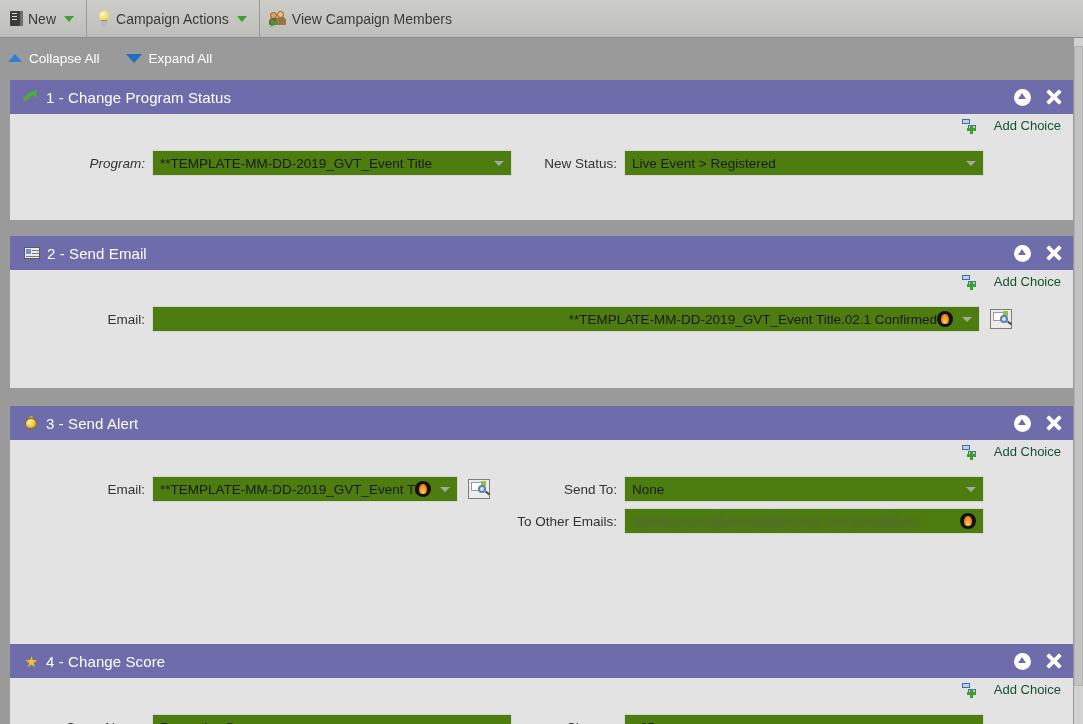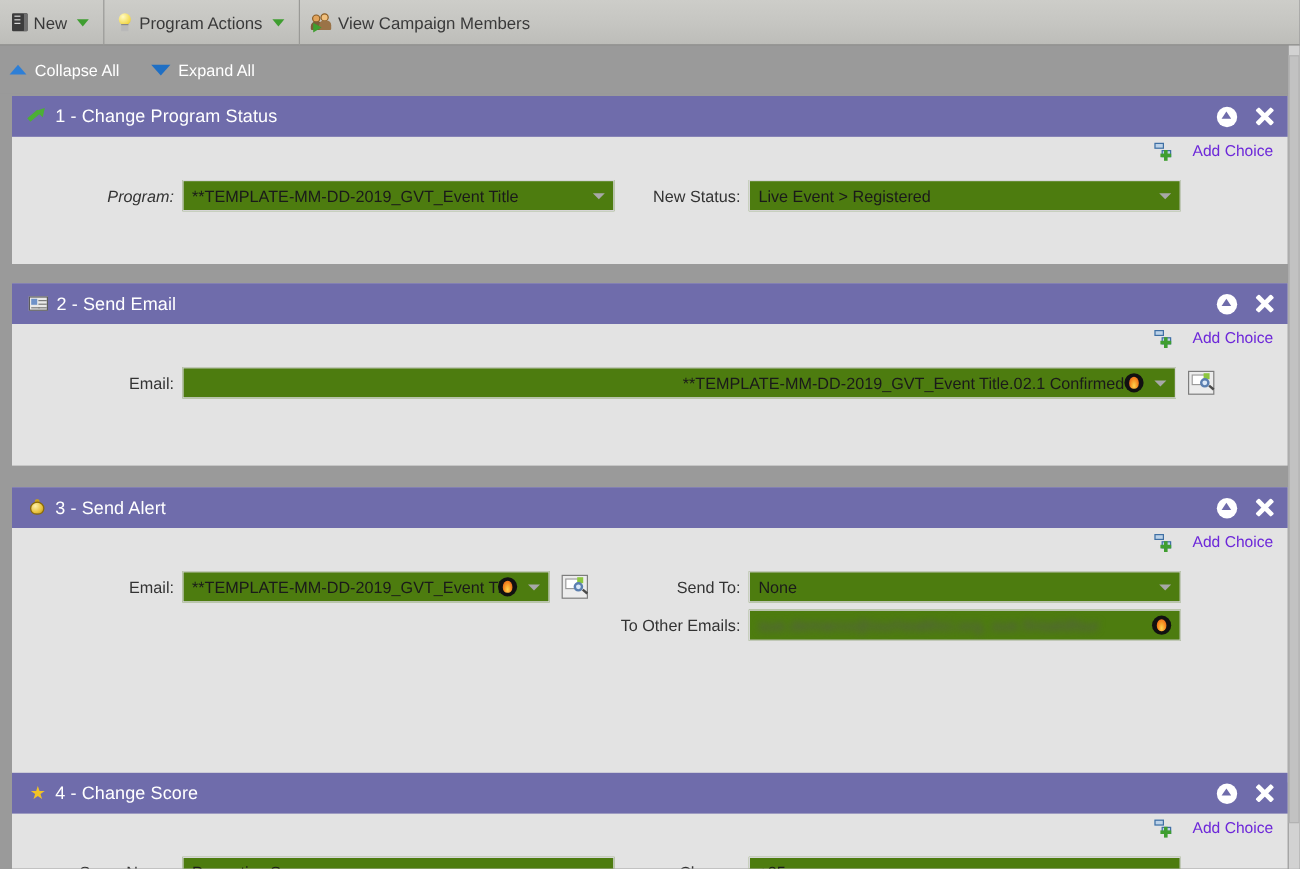--- a/index.html
+++ b/index.html
@@ -87,21 +87,21 @@
   .g-mail:after{content:"";position:absolute;left:7px;top:2px;width:7px;height:1px;background:#7a7a7a;box-shadow:0 3px 0 #7a7a7a,-6px 6px 0 #7a7a7a,0 6px 0 #7a7a7a;}
   .g-bell{width:15px;height:15px;position:relative;}
   .g-bell .body{position:absolute;left:1px;top:2px;width:12px;height:11px;border-radius:50% 50% 45% 45%;
     background:radial-gradient(circle at 35% 30%,#fdf0a8,#e8c23c 60%,#b08a10);border:1px solid #8a6a08;box-sizing:border-box;}
   .g-bell .nub{position:absolute;left:5px;top:0;width:4px;height:3px;border-radius:2px;background:#c9a21c;}
   .g-star{width:15px;height:15px;color:#f2c325;font-size:15px;line-height:15px;text-align:center;}
   
   .panel-body{position:relative;padding:0 0 14px 0;}
   .addchoice{
     position:absolute;right:12px;top:4px;display:flex;align-items:center;gap:16px;
-    font-size:13px;color:#6d28d9;cursor:pointer;
+    font-size:13px;color:#14532d;cursor:pointer;
   }
   .ico-addchoice{width:16px;height:14px;position:relative;}
   .ico-addchoice .bx1{position:absolute;left:0;top:0;width:8px;height:5px;background:#bcd2e8;border:1px solid #3f6fa3;box-sizing:border-box;}
   .ico-addchoice .bx2{position:absolute;left:6px;top:6px;width:8px;height:6px;background:#bcd2e8;border:1px solid #3f6fa3;box-sizing:border-box;}
   .ico-addchoice .plus{position:absolute;left:5px;top:6px;width:9px;height:9px;}
   .ico-addchoice .plus:before{content:"";position:absolute;left:3px;top:0;width:3px;height:9px;background:#3f9e30;}
   .ico-addchoice .plus:after{content:"";position:absolute;left:0;top:3px;width:9px;height:3px;background:#3f9e30;}
   .field-row{display:flex;align-items:flex-start;padding-top:10px;}
   .col{display:flex;flex-direction:column;gap:6px;}
   .col-left{width:502px;}
@@ -150,21 +150,21 @@
     <span class="ico ico-new"></span>
     <span>New</span>
     <span class="tb-caret"></span>
   </div>
   <div class="tb-sep"></div>
   <div class="tb-item">
     <span class="ico ico-bulb">
         <span class="glass"></span>
         <span class="base"></span>
       </span>
-    <span>Program Actions</span>
+    <span>Campaign Actions</span>
     <span class="tb-caret"></span>
   </div>
   <div class="tb-sep"></div>
   <div class="tb-item">
     <span class="ico ico-users">
         <span class="h1"></span>
         <span class="b1"></span>
         <span class="h2"></span>
         <span class="b2"></span>
         <span class="arw"></span>

